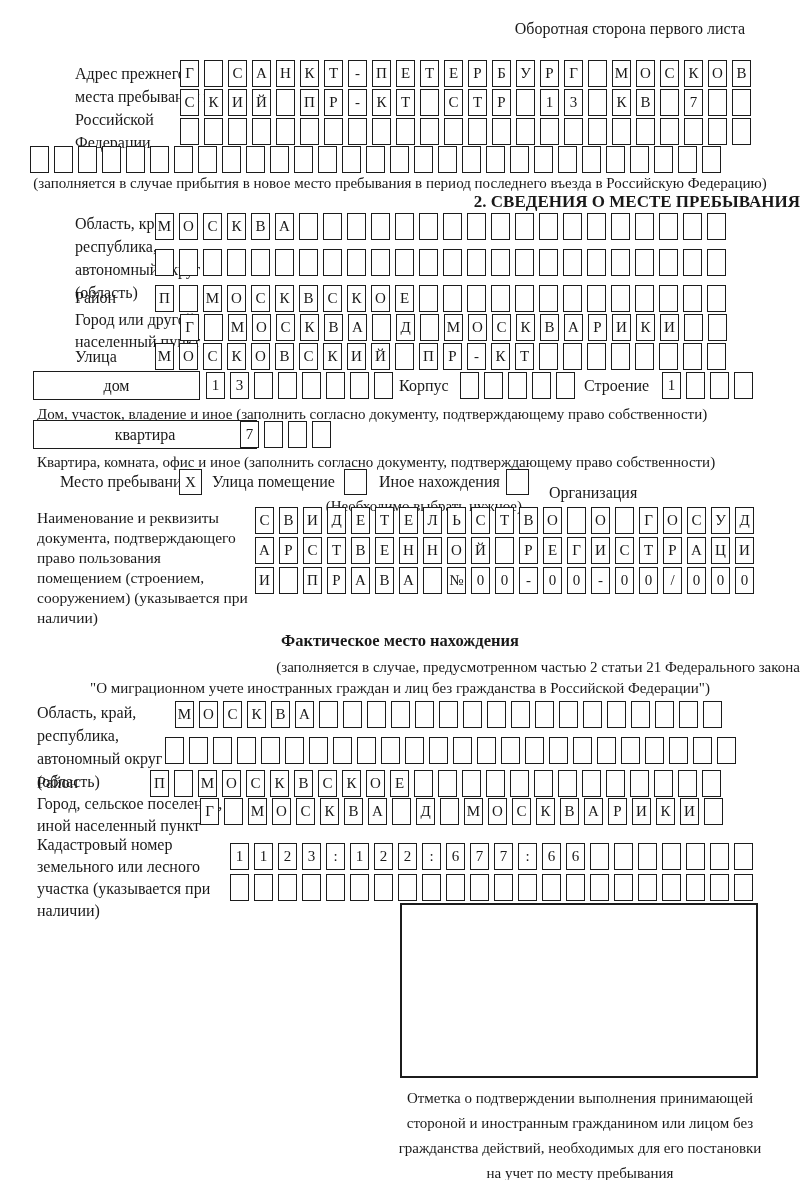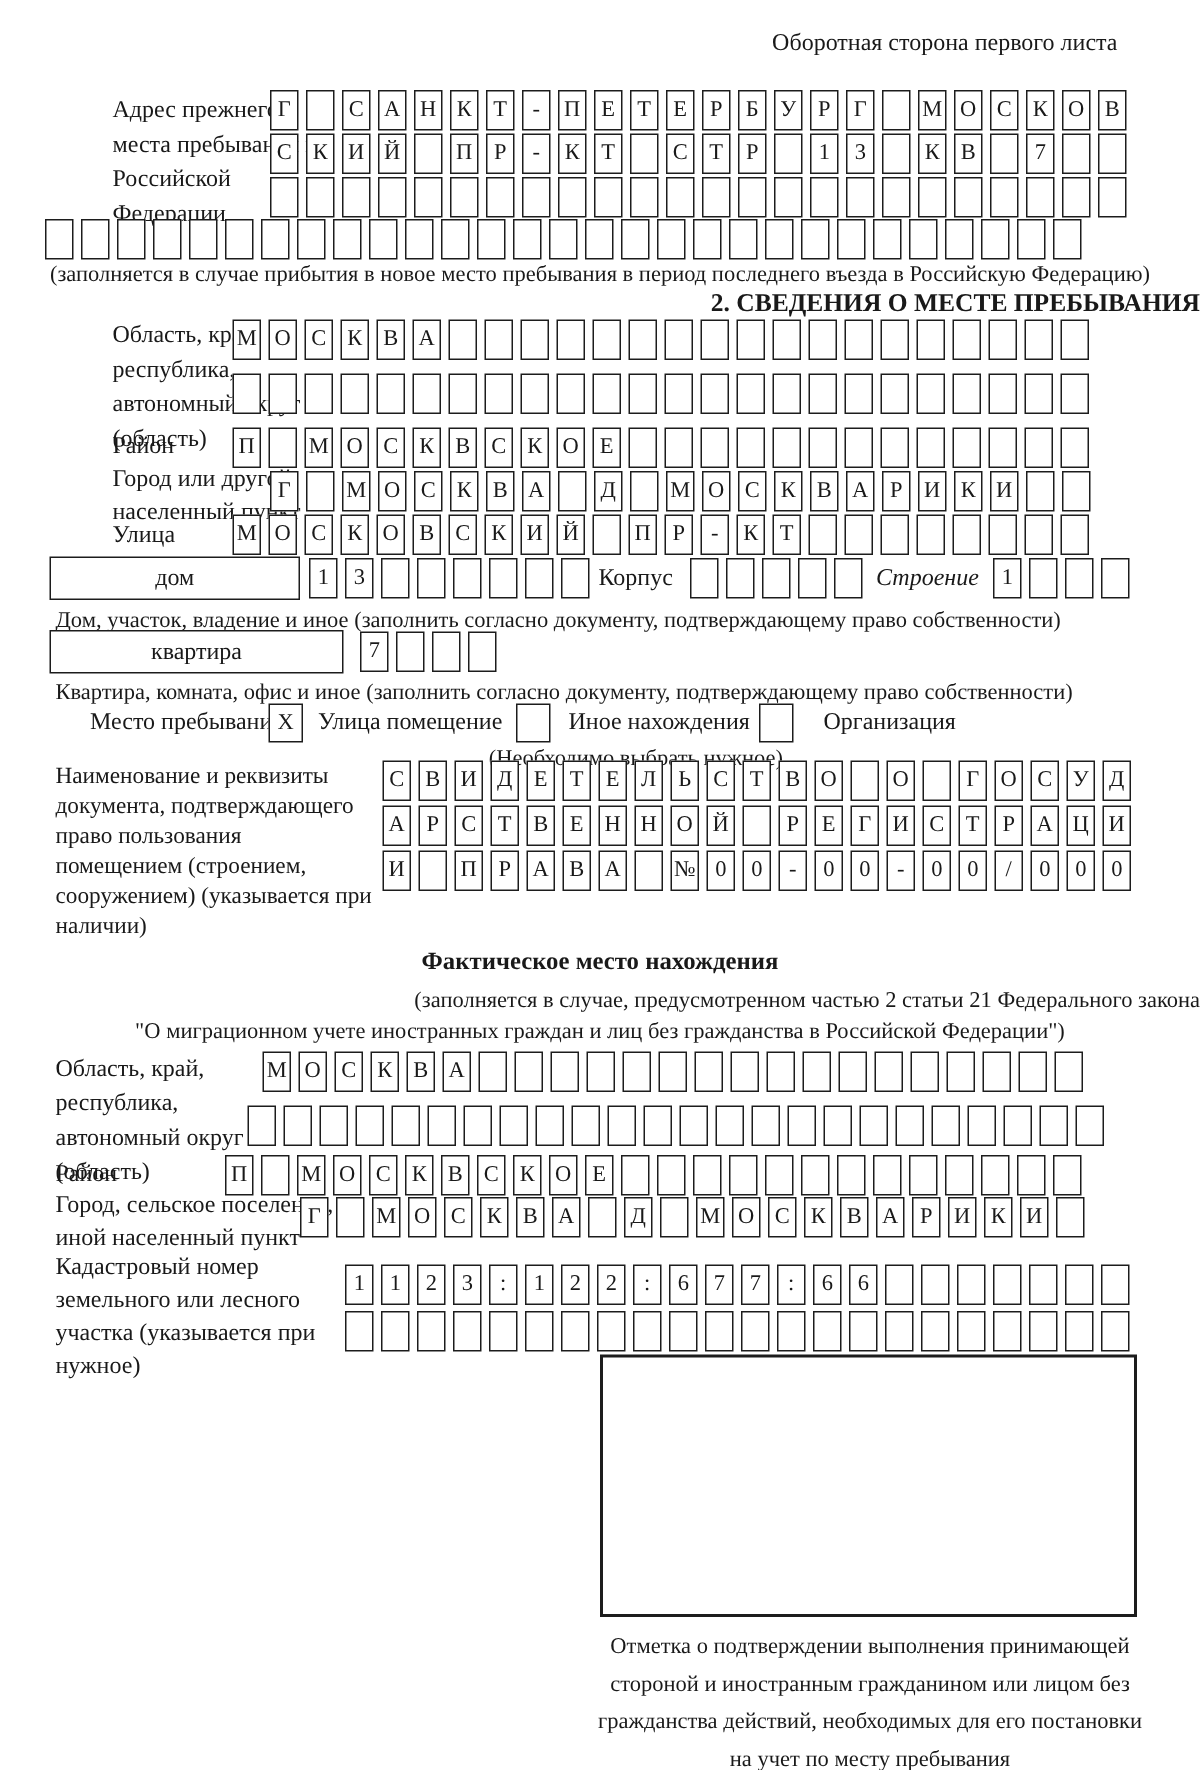--- a/index.html
+++ b/index.html
@@ -289,45 +289,45 @@
     <span class="cell"></span>
   </div>
 <div class="abs lbl" style="top:374px;left:399px;">Корпус</div>
 <div class="row" style="top:372px;left:460px;">
     <span class="cell"></span>
     <span class="cell"></span>
     <span class="cell"></span>
     <span class="cell"></span>
     <span class="cell"></span>
   </div>
-<div class="abs lbl" style="top:374px;left:584px;font-style:italic;">Строение</div>
+<div class="abs lbl" style="top:374px;left:584px;">Строение</div>
 <div class="row" style="top:372px;left:662px;">
     <span class="cell">1</span>
     <span class="cell"></span>
     <span class="cell"></span>
     <span class="cell"></span>
   </div>
 <div class="abs cap" style="top:405px;left:37px;">Дом, участок, владение и иное (заполнить согласно документу, подтверждающему право собственности)</div>
 
-<div class="abs fieldbox" style="top:420px;left:33px;width:196px;height:29px;">квартира</div>
+<div class="abs fieldbox" style="top:420px;left:33px;width:224px;height:29px;">квартира</div>
 <div class="row" style="top:421px;left:240px;">
     <span class="cell">7</span>
     <span class="cell"></span>
     <span class="cell"></span>
     <span class="cell"></span>
   </div>
 <div class="abs cap" style="top:453px;left:37px;">Квартира, комната, офис и иное (заполнить согласно документу, подтверждающему право собственности)</div>
 
 <div class="abs opt" style="top:469px;left:37px;margin-left:23px;">Место пребывания:</div>
 <div class="abs chk" style="top:469px;left:179px;">X</div>
 <div class="abs opt" style="top:469px;left:212px;">Улица помещение</div>
 <div class="abs chk" style="top:469px;left:344px;"></div>
 <div class="abs opt" style="top:469px;left:379px;">Иное нахождения</div>
 <div class="abs chk" style="top:469px;left:506px;"></div>
-<div class="abs opt" style="top:469px;left:549px;">Организация</div>
+<div class="abs opt" style="top:480px;left:549px;">Организация</div>
 <div class="abs cap" style="top:497px;left:192px;width:330px;text-align:right;">(Необходимо выбрать нужное)</div>
 
 <div class="abs lbl-tight" style="top:508px;left:37px;width:212px;">Наименование и реквизиты документа, подтверждающего право пользования помещением (строением, сооружением) (указывается при наличии)</div>
 <div class="row" style="top:507px;left:255px;">
     <span class="cell">С</span>
     <span class="cell">В</span>
     <span class="cell">И</span>
     <span class="cell">Д</span>
     <span class="cell">Е</span>
     <span class="cell">Т</span>
@@ -498,21 +498,21 @@
     <span class="cell">К</span>
     <span class="cell">В</span>
     <span class="cell">А</span>
     <span class="cell">Р</span>
     <span class="cell">И</span>
     <span class="cell">К</span>
     <span class="cell">И</span>
     <span class="cell"></span>
   </div>
 
-<div class="abs lbl" style="top:834px;left:37px;width:195px;line-height:22px;">Кадастровый номер земельного или лесного участка (указывается при нужное)</div>
+<div class="abs lbl" style="top:834px;left:37px;width:195px;line-height:22px;">Кадастровый номер земельного или лесного участка (указывается при наличии)</div>
 <div class="row" style="top:843px;left:230px;">
     <span class="cell">1</span>
     <span class="cell">1</span>
     <span class="cell">2</span>
     <span class="cell">3</span>
     <span class="cell">:</span>
     <span class="cell">1</span>
     <span class="cell">2</span>
     <span class="cell">2</span>
     <span class="cell">:</span>

